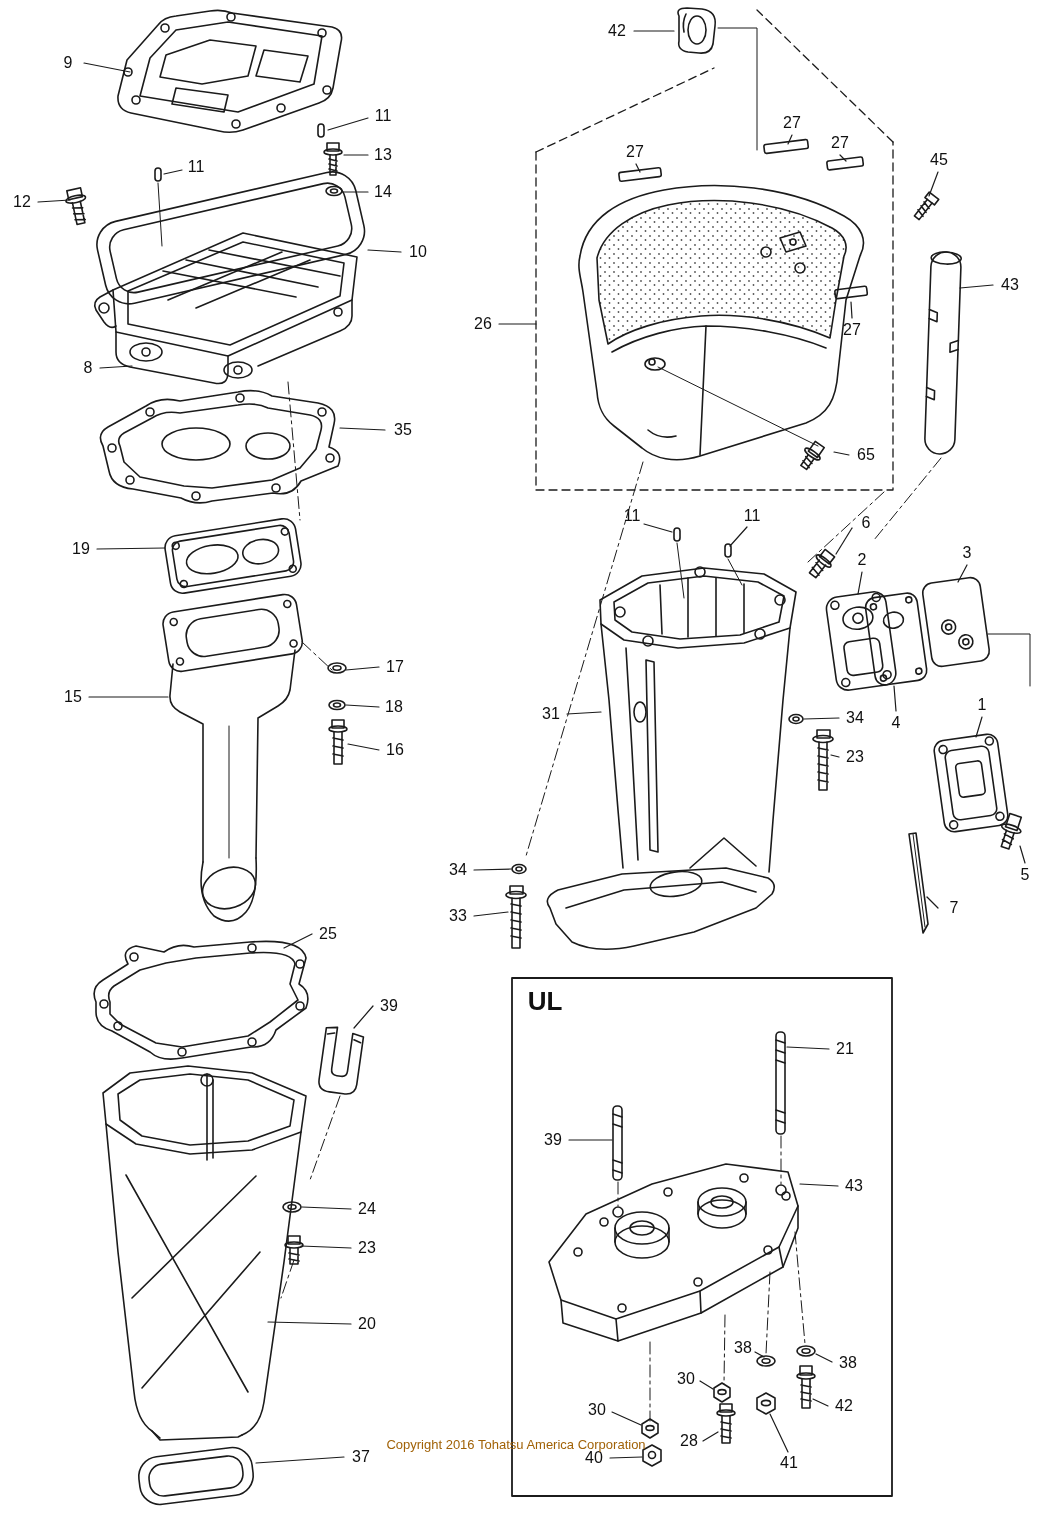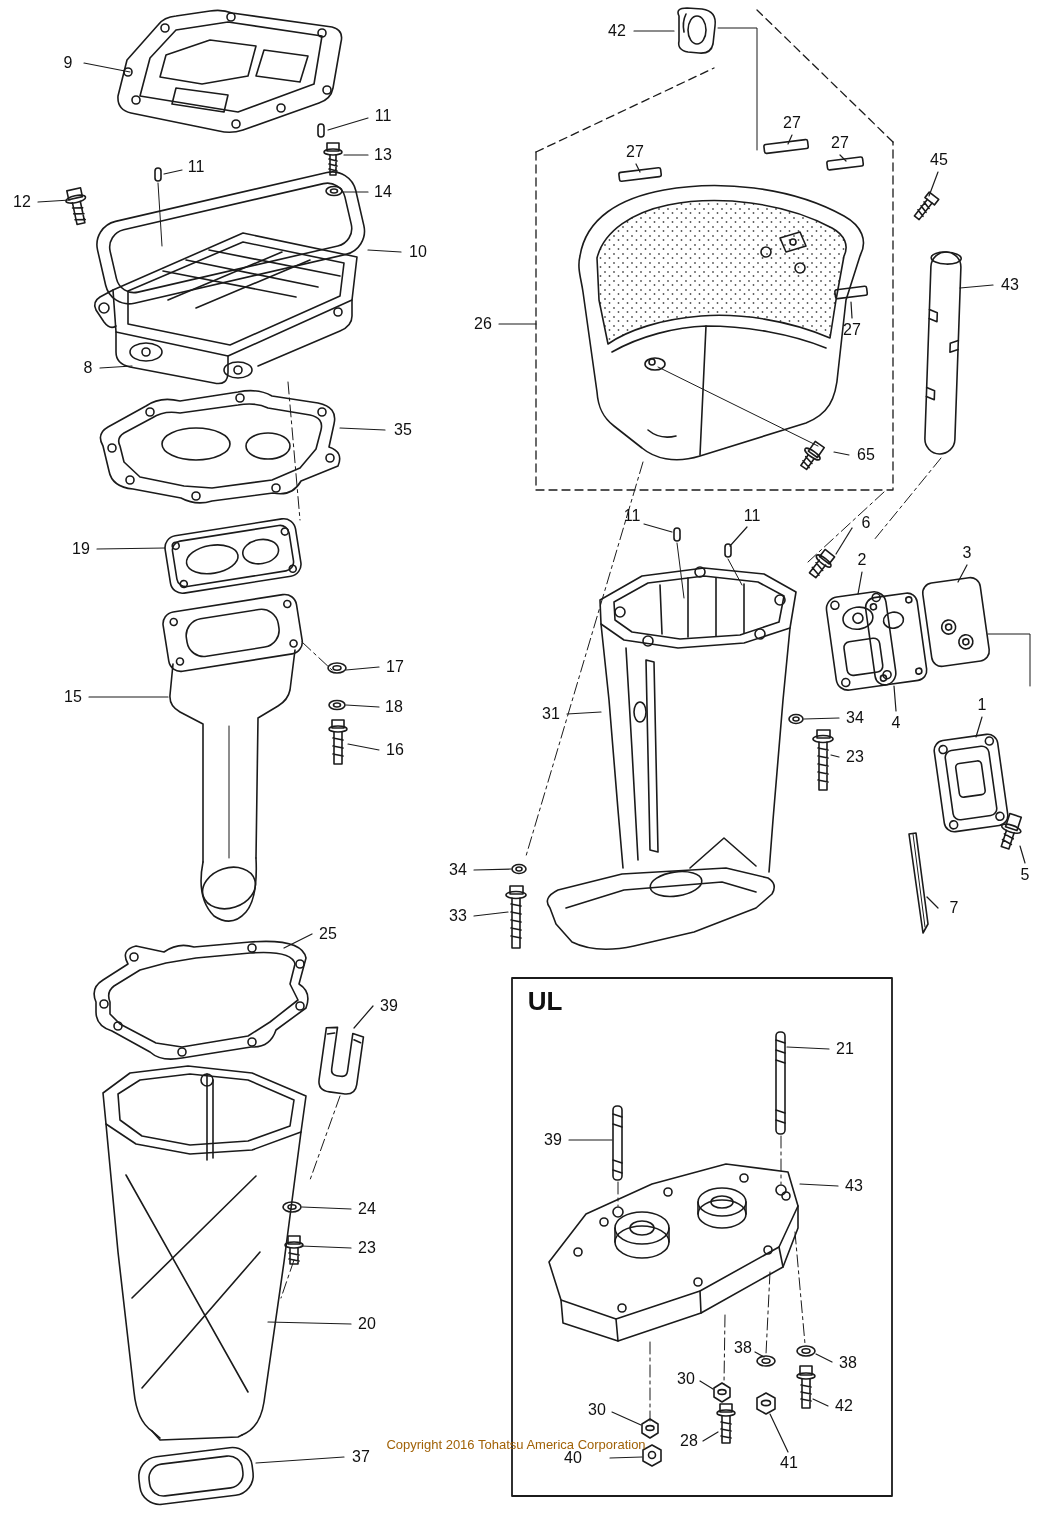--- a/index.html
+++ b/index.html
@@ -552,20 +552,20 @@
 <div class="callout" style="left:954px;top:908px">7</div>
 <div class="callout" style="left:845px;top:1049px">21</div>
 <div class="callout" style="left:553px;top:1140px">39</div>
 <div class="callout" style="left:854px;top:1186px">43</div>
 <div class="callout" style="left:743px;top:1348px">38</div>
 <div class="callout" style="left:848px;top:1363px">38</div>
 <div class="callout" style="left:686px;top:1379px">30</div>
 <div class="callout" style="left:597px;top:1410px">30</div>
 <div class="callout" style="left:844px;top:1406px">42</div>
 <div class="callout" style="left:689px;top:1441px">28</div>
-<div class="callout" style="left:573px;top:1458px">40</div>
+<div class="callout" style="left:594px;top:1458px">40</div>
 <div class="callout" style="left:789px;top:1463px">41</div>
 
 <div class="ul-label" style="left:545px;top:1001px">UL</div>
 
 <div class="copyright" style="left:516px;top:1444px">Copyright 2016 Tohatsu America Corporation</div>
 
 </div>
 
 </body></html>

